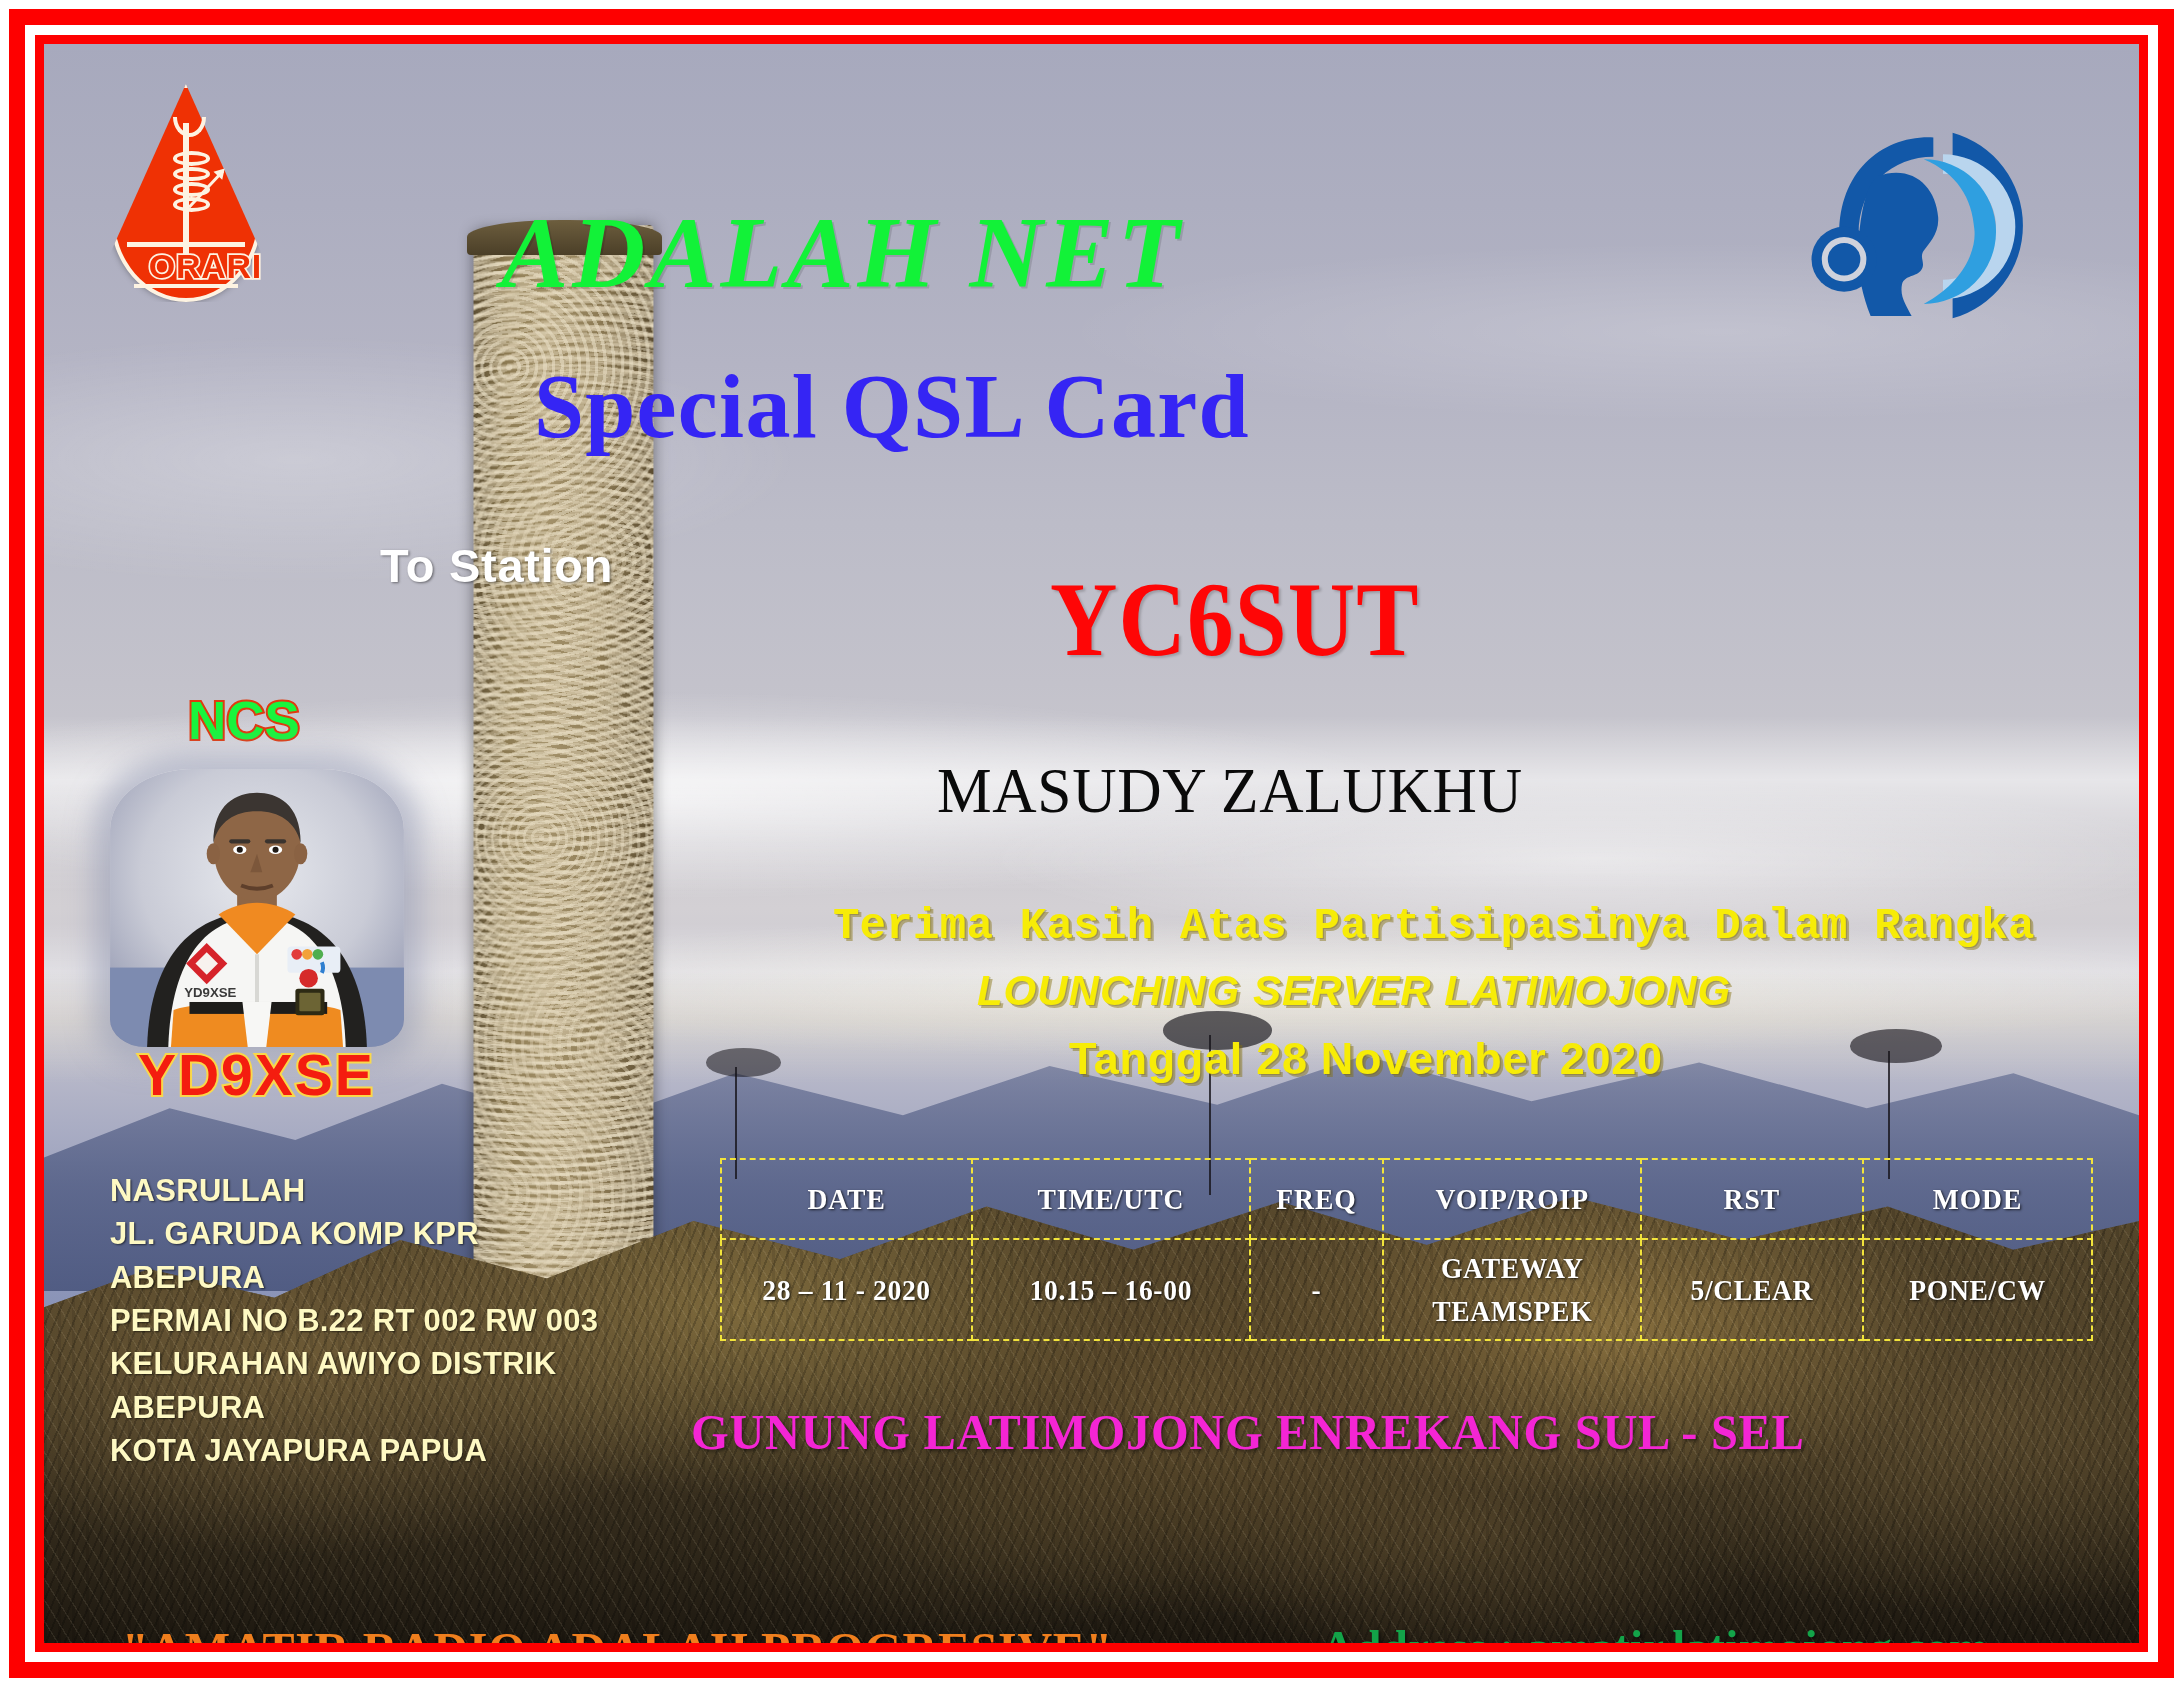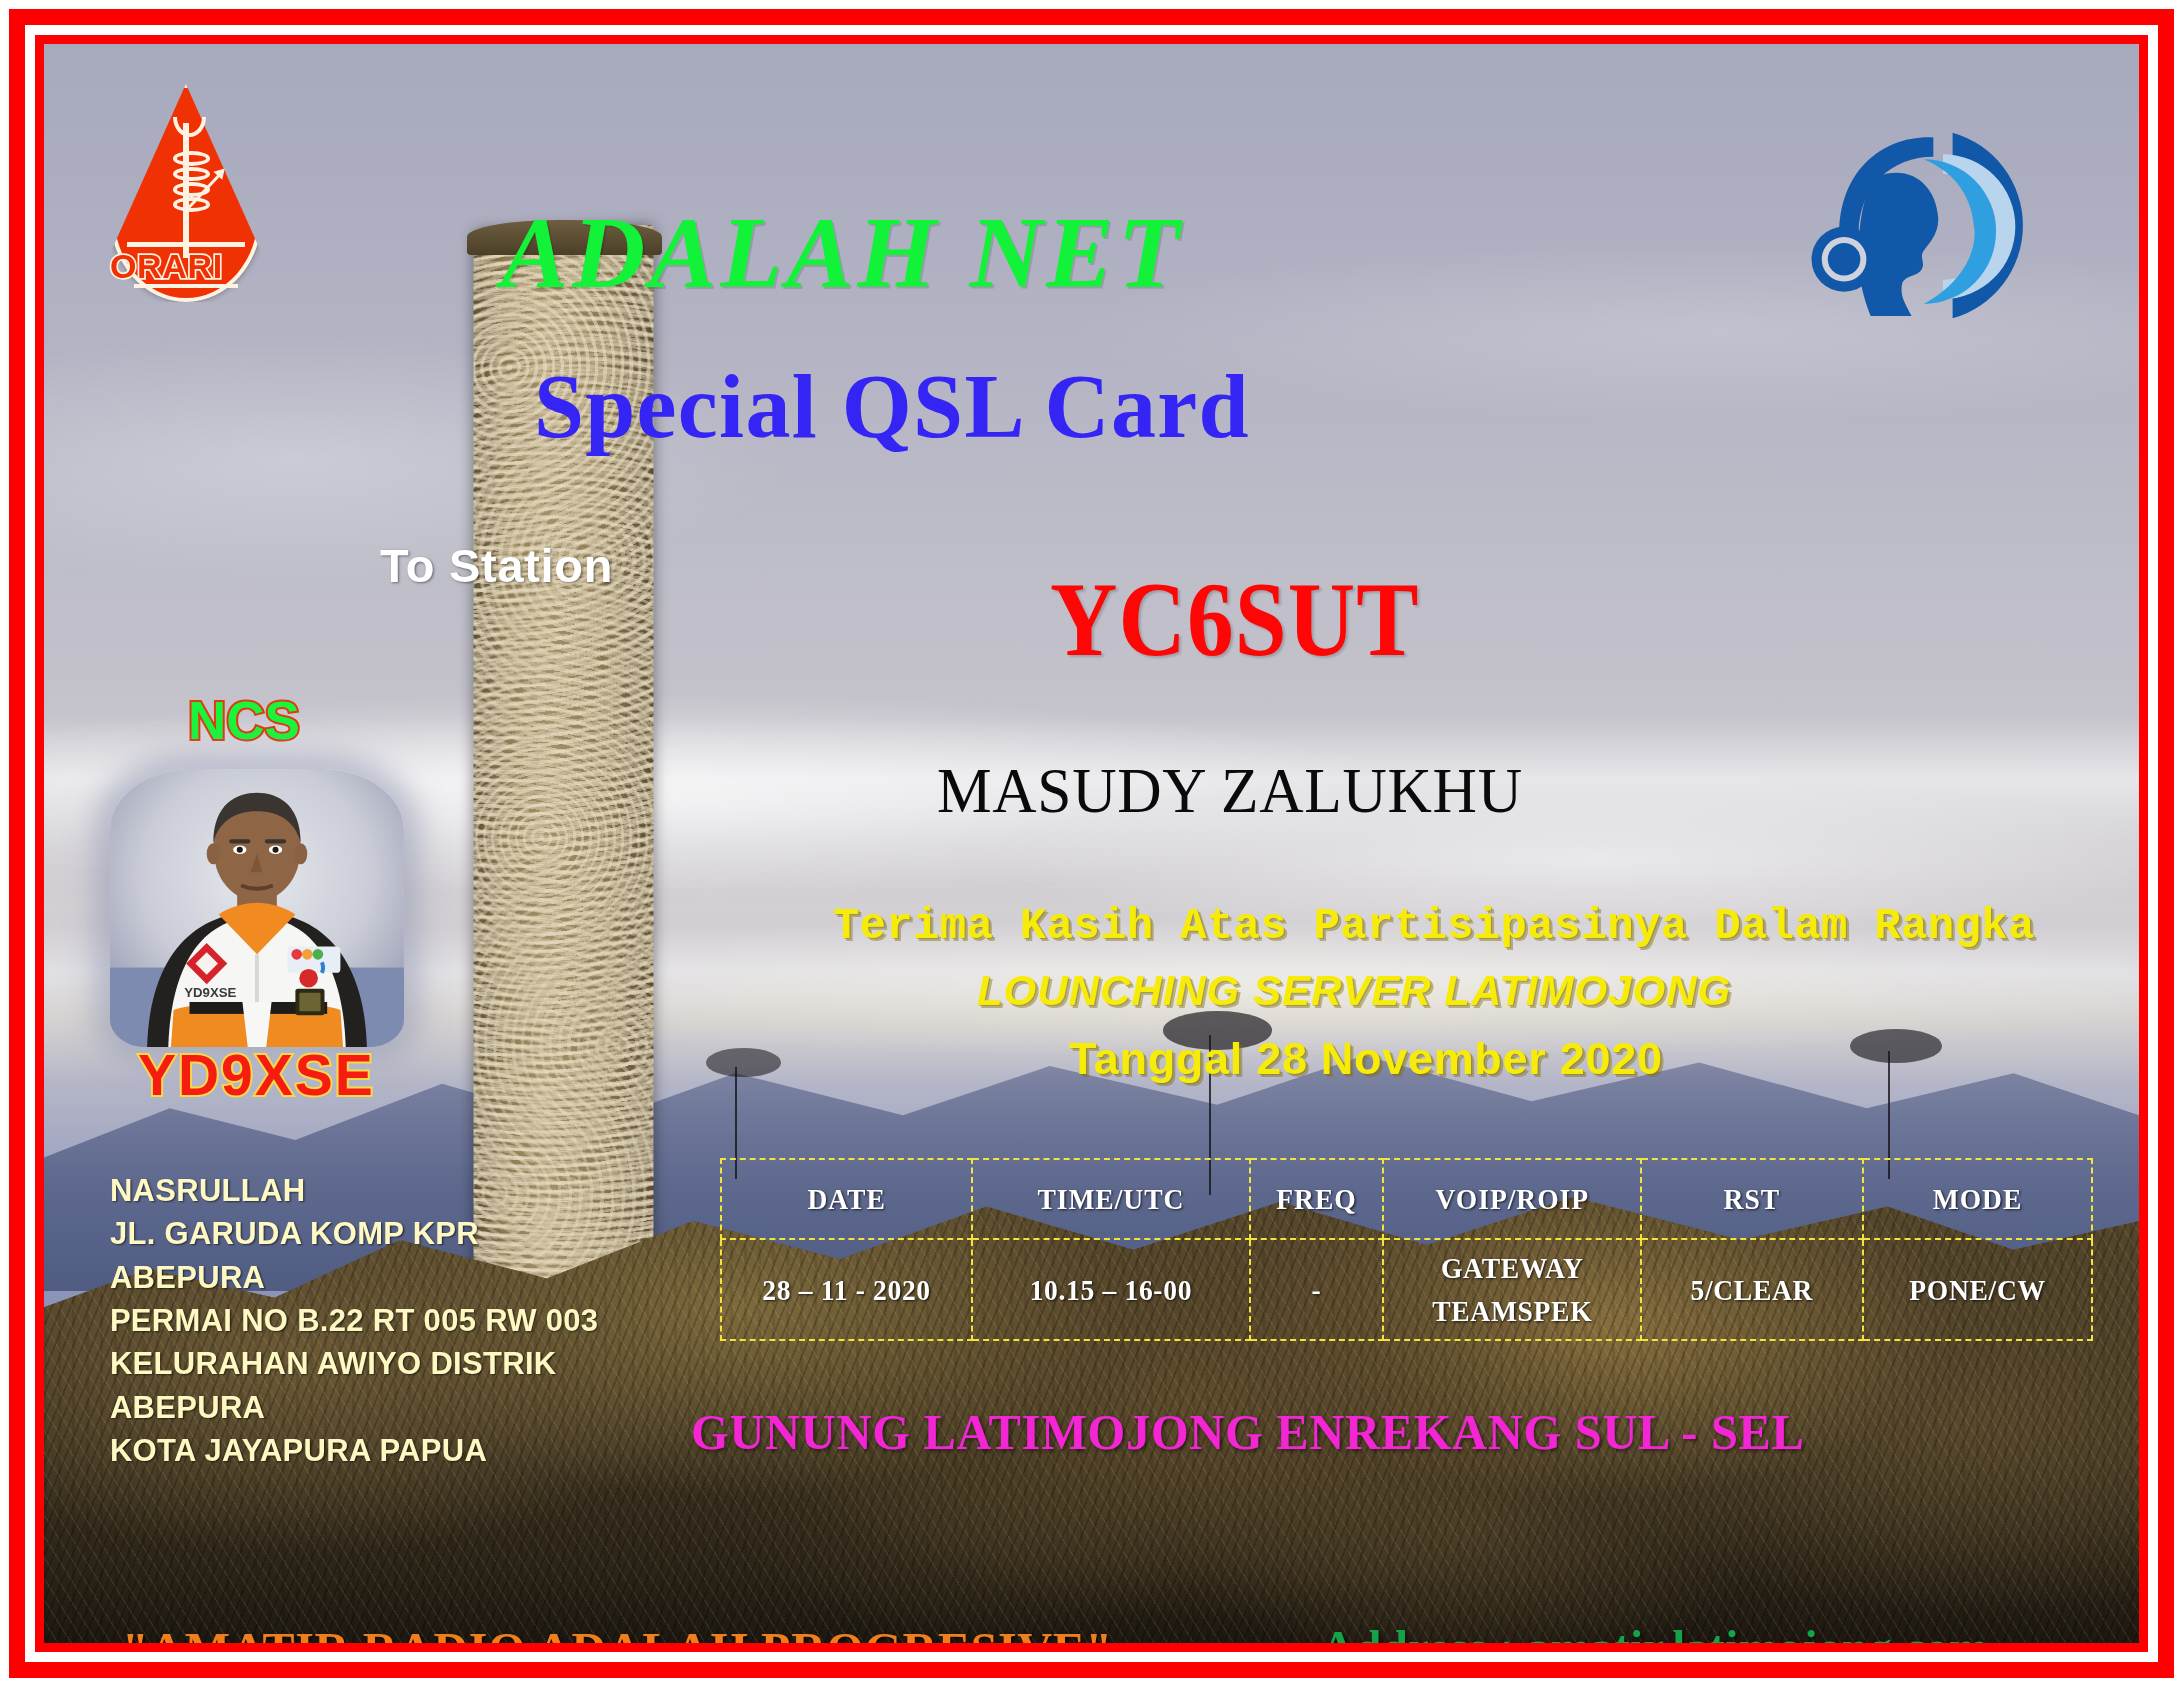--- a/index.html
+++ b/index.html
@@ -233,21 +233,21 @@
   #orari-bar2 {
     position: absolute;
     left: 16%; top: 92%;
     width: 68%; height: 4px;
     background: #fdf3e2;
   }
   #orari-word {
     position: absolute;
     left: 0; top: 75%;
     width: 100%;
-    text-align: left;
+    text-align: right;
     font-family: "Liberation Sans", sans-serif;
     font-weight: 700;
     font-size: 34px;
     letter-spacing: 0.7px;
     color: #ef3104;
     -webkit-text-stroke: 3.3px #fdf3e2;
     paint-order: stroke fill;
   }
 
   
@@ -569,21 +569,21 @@
               <ellipse cx="144" cy="64" rx="5" ry="8" fill="#8a6243"></ellipse>
             </svg>
           </div>
 
           <div class="txt" id="label-yd9xse">YD9XSE</div>
 
           <div id="address-block">
             <div>NASRULLAH</div>
             <div>JL. GARUDA KOMP KPR</div>
             <div>ABEPURA</div>
-            <div>PERMAI NO B.22 RT 005 RW 003</div>
+            <div>PERMAI NO B.22 RT 002 RW 003</div>
             <div>KELURAHAN AWIYO DISTRIK</div>
             <div>ABEPURA</div>
             <div>KOTA JAYAPURA PAPUA</div>
           </div>
 
           <div class="txt" id="callsign-main">YC6SUT</div>
           <div class="txt" id="operator-name">MASUDY ZALUKHU</div>
 
           <div class="txt yellow-line" id="thanks-line">Terima Kasih Atas Partisipasinya Dalam Rangka</div>
           <div class="txt yellow-line" id="event-line">LOUNCHING SERVER LATIMOJONG</div>

